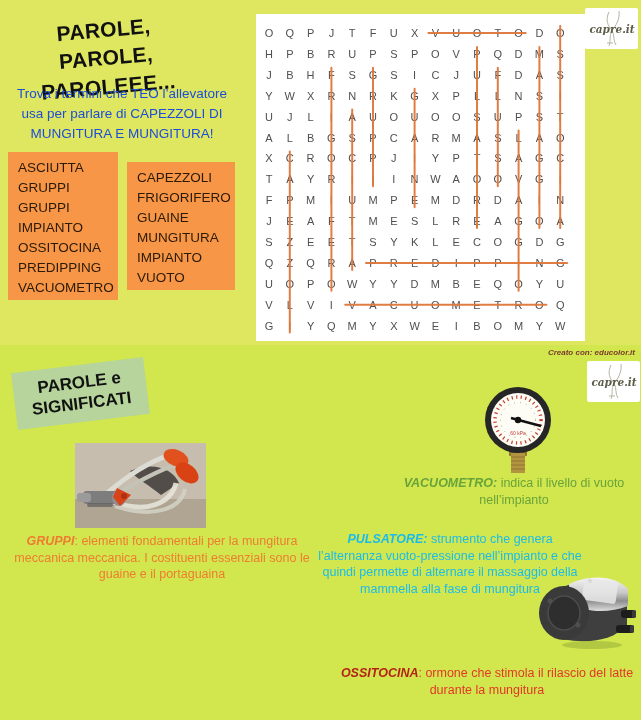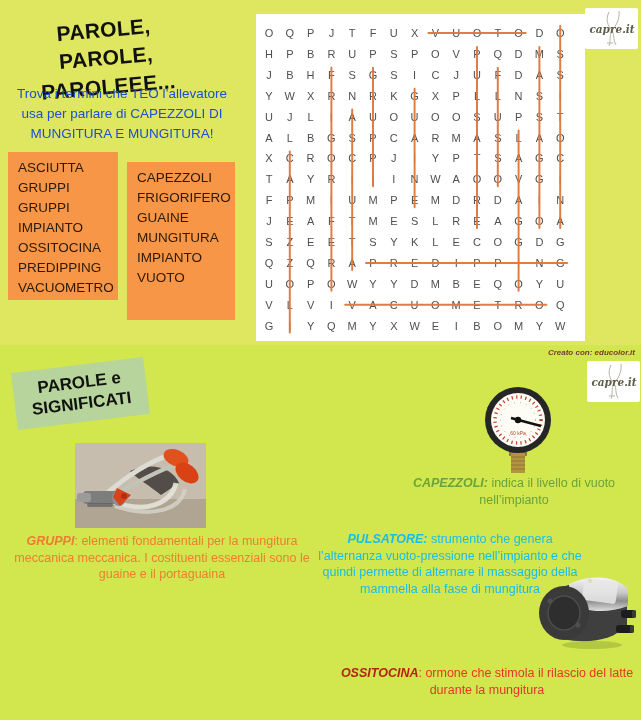--- a/index.html
+++ b/index.html
@@ -9,21 +9,21 @@
   .bottom-section { position:absolute; left:0; top:345px; width:641px; height:375px; background:#d2e74d; }
 
   .main-title { position:absolute; left:16px; top:16px; width:180px; text-align:center;
     font-size:21px; font-weight:bold; color:#111; transform:rotate(-5deg); line-height:1.35; letter-spacing:.3px; }
   .subtitle { position:absolute; left:8px; top:84px; width:228px; text-align:center;
     font-size:13.5px; color:#1d4ed8; line-height:20px; }
 
   .word-box { position:absolute; background:#f79646; color:#2b1a06; padding:6px 10px;
     font-size:13.5px; line-height:20px; }
   .word-box.left  { left:8px;  top:152px; width:110px; height:148px; }
-  .word-box.right { left:127px; top:162px; width:108px; height:158px; }
+  .word-box.right { left:127px; top:162px; width:108px; height:128px; }
   .word-box div { white-space:nowrap; }
 
   .grid-box { position:absolute; left:256px; top:14px; width:329px; height:327px; background:#ffffff; }
   .grid-box .cell { position:absolute; transform:translate(-50%,-50%); font-size:11px; color:#4f4f4f; line-height:1; }
   #ws-lines { position:absolute; left:0; top:0; pointer-events:none; }
 
   .logo-box { position:absolute; width:53px; height:41px; background:#ffffff; border-radius:2px; }
   .logo-box.top { left:585px; top:8px; }
   .logo-box.bottom { left:587px; top:16px; }
   .logo-text { position:absolute; left:3px; top:15px; width:48px; text-align:center;
@@ -378,21 +378,21 @@
       <circle cx="36" cy="37" r="33" fill="#262626"></circle>
       <circle cx="36" cy="37" r="27" fill="#fdfdf6"></circle>
       <circle cx="36" cy="37" r="23" fill="none" stroke="#c43c2e" stroke-width="3.4" stroke-dasharray="1.2 3.4"></circle>
       <circle cx="36" cy="37" r="17.5" fill="none" stroke="#555" stroke-width="1" stroke-dasharray="0.8 5.2" opacity="0.6"></circle>
       <text x="36" y="52" font-size="5" fill="#c43c2e" text-anchor="middle" font-family="Liberation Sans, sans-serif">60 kPa</text>
       <line x1="29" y1="35" x2="59" y2="43" stroke="#111" stroke-width="2.4"></line>
       <circle cx="36" cy="37" r="3.2" fill="#111"></circle>
     </svg>
 
     <div class="definition def-vacuometro">
-      <span class="term">CAPEZZOLI:</span><span> indica il livello di vuoto nell’impianto</span>
+      <span class="term">VACUOMETRO:</span><span> indica il livello di vuoto nell’impianto</span>
     </div>
 
     <svg class="photo photo-cluster" width="131" height="85" viewBox="0 0 131 85">
       <rect width="131" height="85" fill="#c6bdae"></rect>
       <rect y="56" width="131" height="29" fill="#b0a593"></rect>
       <path d="M55 28 C78 18 98 26 104 40 L86 52 C74 42 62 36 55 28 z" fill="#3d3a36" opacity="0.85"></path>
       <path d="M30 52 C55 30 76 18 97 11" stroke="#dcdcd4" stroke-width="5" fill="none"></path>
       <path d="M33 56 C60 40 82 28 102 21" stroke="#c3c3b8" stroke-width="4" fill="none"></path>
       <path d="M36 58 C72 72 96 60 101 40" stroke="#e6e4da" stroke-width="5" fill="none" opacity="0.9"></path>
       <path d="M40 63 C78 76 106 66 110 46" stroke="#d2d0c4" stroke-width="4" fill="none" opacity="0.9"></path>

